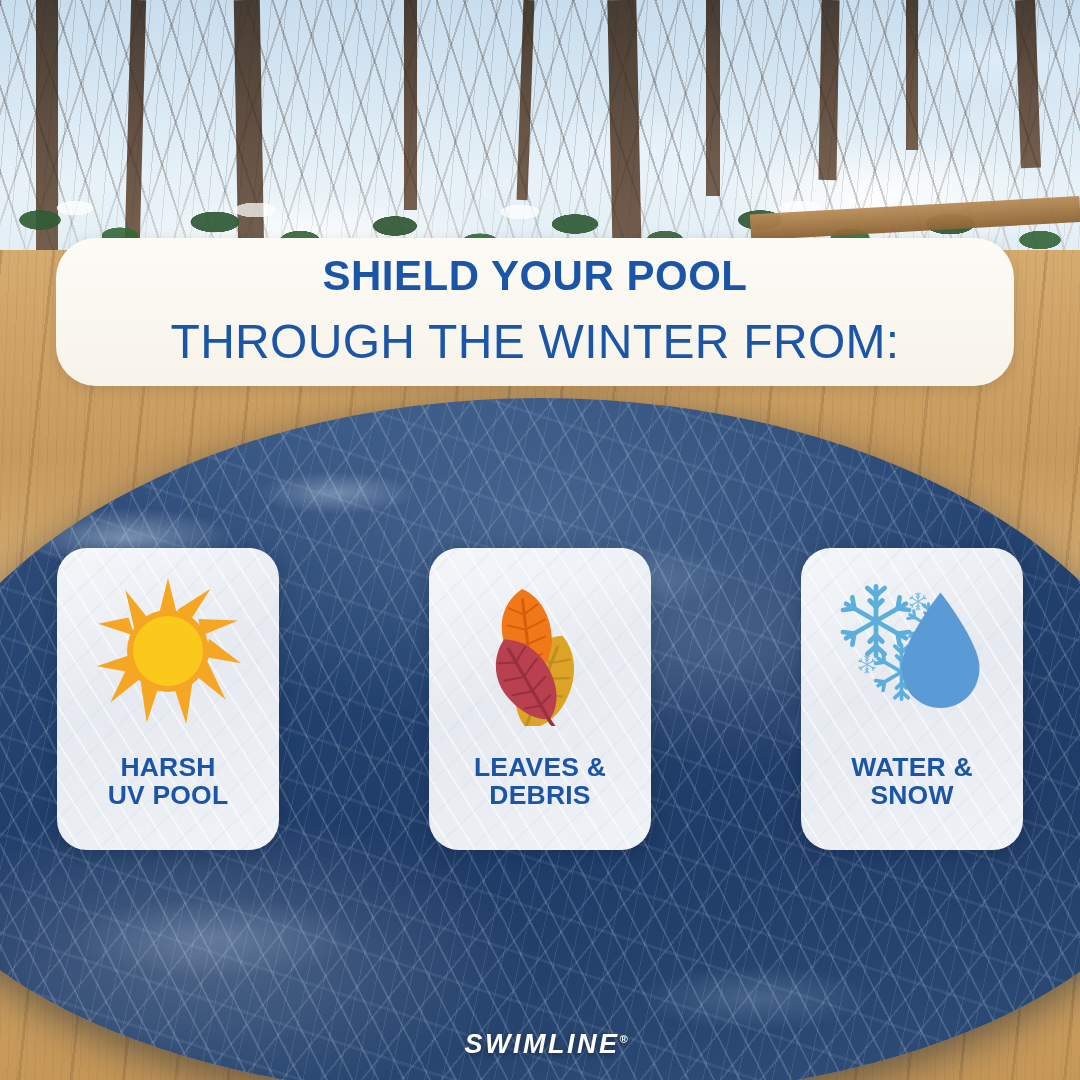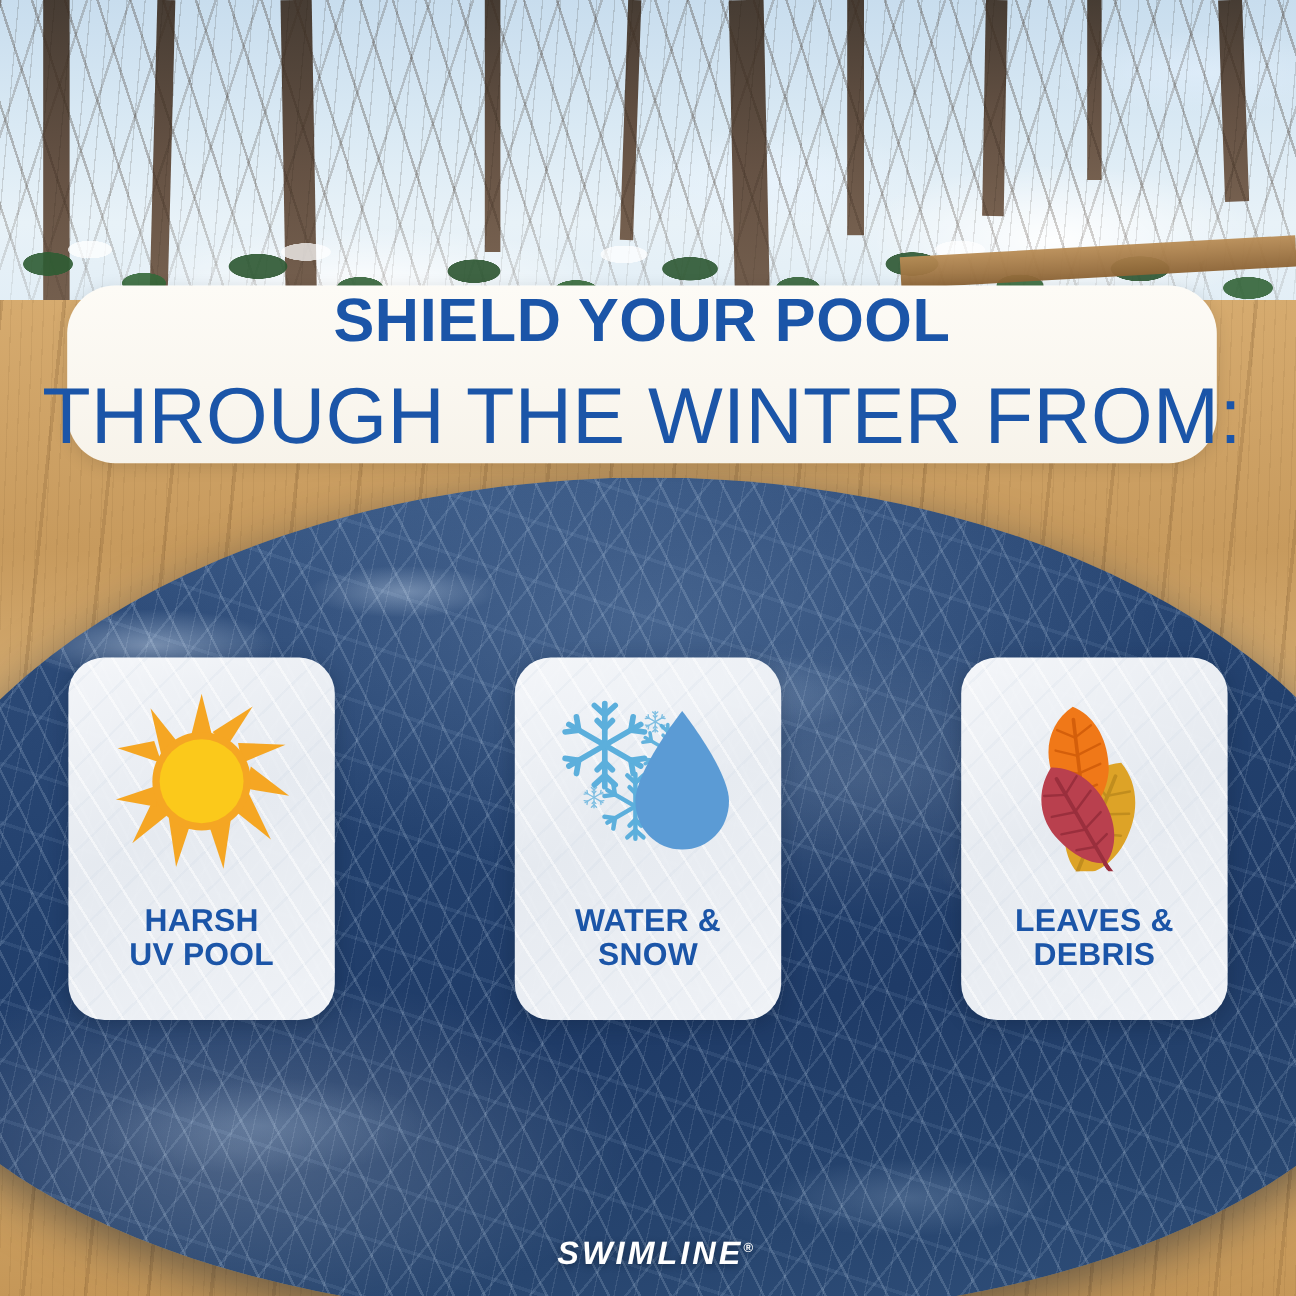--- a/index.html
+++ b/index.html
@@ -120,25 +120,25 @@
 
   
   .banner {
     position:absolute; left:56px; top:238px; width:958px; height:148px;
     background:linear-gradient(180deg,#fdfbf6 0%, #faf7f0 55%, #f7f3ea 100%);
     border-radius:40px;
     display:flex; flex-direction:column; align-items:center; justify-content:center;
     box-shadow:0 3px 14px rgba(0,0,0,.12);
   }
   .banner .line1 {
-    color:#1B55A8; font-weight:700; font-size:51px; letter-spacing:.5px;
+    color:#1B55A8; font-weight:700; font-size:42px; letter-spacing:.5px;
     line-height:1.0; white-space:nowrap;
   }
   .banner .line2 {
-    color:#1B55A8; font-weight:400; font-size:66px; letter-spacing:.3px;
+    color:#1B55A8; font-weight:400; font-size:48px; letter-spacing:.3px;
     line-height:1.12; margin-top:18px; white-space:nowrap;
   }
 
   
   .cards {
     position:absolute; left:57px; top:548px; width:966px; height:302px;
     display:flex; justify-content:space-between;
   }
   .card {
     width:222px; height:302px;
@@ -230,20 +230,78 @@
           <polygon points="4,32 28,40 24,28"></polygon>
           <polygon points="22,10 38,30 28,36"></polygon>
           <circle cx="50" cy="50" r="27"></circle>
         </g>
         <circle cx="50" cy="50" r="23" fill="#FBC91B"></circle>
       </svg>
     </div>
     <div class="card-label">
       <span>HARSH</span><br>
       <span>UV POOL</span>
+    </div>
+  </div>
+
+  <div class="card">
+    <div class="icon-wrap">
+      <svg width="150" height="150" viewBox="0 0 100 100" aria-hidden="true">
+
+        <g transform="translate(52,34) rotate(16)">
+          <path d="M14,2 C26,10 32,26 28,44 C25,58 16,66 9,68 C3,66 -5,56 -7,42 C-10,24 -2,8 14,2 Z" fill="#DDA327"></path>
+          <path d="M7,70 L13,10" stroke="#C18D1E" stroke-width="2.1" fill="none" stroke-linecap="round"></path>
+          <g stroke="#C18D1E" stroke-width="1.4" fill="none" stroke-linecap="round">
+            <path d="M11,22 L23,16"></path>
+              <path d="M11,22 L1,15"></path>
+            <path d="M10,33 L26,28"></path>
+              <path d="M10,33 L-2,27"></path>
+            <path d="M9,44 L25,41"></path>
+              <path d="M9,44 L-4,39"></path>
+            <path d="M8,55 L20,54"></path>
+              <path d="M8,55 L-2,51"></path>
+          </g>
+          <path d="M7,68 L5,86" stroke="#C18D1E" stroke-width="2.3" fill="none" stroke-linecap="round"></path>
+        </g>
+
+        <g transform="translate(26,10) rotate(-11)">
+          <path d="M12,1 C23,8 28,23 25,39 C22,51 14,58 8,60 C3,58 -4,49 -6,37 C-9,21 -2,7 12,1 Z" fill="#F07818"></path>
+          <path d="M7,62 L11,8" stroke="#D45F0B" stroke-width="2" fill="none" stroke-linecap="round"></path>
+          <g stroke="#D45F0B" stroke-width="1.3" fill="none" stroke-linecap="round">
+            <path d="M10,18 L20,13"></path>
+              <path d="M10,18 L1,12"></path>
+            <path d="M9,28 L23,24"></path>
+              <path d="M9,28 L-2,23"></path>
+            <path d="M8,38 L21,35"></path>
+              <path d="M8,38 L-3,34"></path>
+            <path d="M7,48 L17,46"></path>
+              <path d="M7,48 L-1,45"></path>
+          </g>
+        </g>
+
+        <g transform="translate(14,48) rotate(-34)">
+          <path d="M13,2 C24,9 30,24 26,41 C23,54 15,61 9,63 C3,61 -4,51 -6,38 C-9,22 -1,8 13,2 Z" fill="#B9404E"></path>
+          <path d="M8,66 L12,9" stroke="#9A2F3D" stroke-width="2.1" fill="none" stroke-linecap="round"></path>
+          <g stroke="#9A2F3D" stroke-width="1.35" fill="none" stroke-linecap="round">
+            <path d="M11,19 L22,14"></path>
+              <path d="M11,19 L1,13"></path>
+            <path d="M10,30 L24,25"></path>
+              <path d="M10,30 L-2,25"></path>
+            <path d="M9,41 L22,38"></path>
+              <path d="M9,41 L-3,36"></path>
+            <path d="M8,52 L18,50"></path>
+              <path d="M8,52 L-1,48"></path>
+          </g>
+          <path d="M8,63 L9,82" stroke="#9A2F3D" stroke-width="2.2" fill="none" stroke-linecap="round"></path>
+        </g>
+      </svg>
+    </div>
+    <div class="card-label">
+      <span>LEAVES &amp;</span><br>
+      <span>DEBRIS</span>
     </div>
   </div>
 
   <div class="card">
     <div class="icon-wrap">
       <svg width="156" height="152" viewBox="0 0 104 100" aria-hidden="true">
         <defs>
           <g id="flake" stroke="#5CAFDC" stroke-width="3" stroke-linecap="round" fill="none">
             <path d="M0,-22 L0,22"></path>
             <path d="M-19,-11 L19,11"></path>
@@ -278,74 +336,16 @@
 
         <path d="M71,11 C71,11 97,44 97,61 C97,76.5 85.4,88 71,88 C56.6,88 45,76.5 45,61 C45,44 71,11 71,11 Z" fill="#5B9BD5"></path>
       </svg>
     </div>
     <div class="card-label">
       <span>WATER &amp;</span><br>
       <span>SNOW</span>
     </div>
   </div>
 
-  <div class="card">
-    <div class="icon-wrap">
-      <svg width="150" height="150" viewBox="0 0 100 100" aria-hidden="true">
-
-        <g transform="translate(52,34) rotate(16)">
-          <path d="M14,2 C26,10 32,26 28,44 C25,58 16,66 9,68 C3,66 -5,56 -7,42 C-10,24 -2,8 14,2 Z" fill="#DDA327"></path>
-          <path d="M7,70 L13,10" stroke="#C18D1E" stroke-width="2.1" fill="none" stroke-linecap="round"></path>
-          <g stroke="#C18D1E" stroke-width="1.4" fill="none" stroke-linecap="round">
-            <path d="M11,22 L23,16"></path>
-              <path d="M11,22 L1,15"></path>
-            <path d="M10,33 L26,28"></path>
-              <path d="M10,33 L-2,27"></path>
-            <path d="M9,44 L25,41"></path>
-              <path d="M9,44 L-4,39"></path>
-            <path d="M8,55 L20,54"></path>
-              <path d="M8,55 L-2,51"></path>
-          </g>
-          <path d="M7,68 L5,86" stroke="#C18D1E" stroke-width="2.3" fill="none" stroke-linecap="round"></path>
-        </g>
-
-        <g transform="translate(26,10) rotate(-11)">
-          <path d="M12,1 C23,8 28,23 25,39 C22,51 14,58 8,60 C3,58 -4,49 -6,37 C-9,21 -2,7 12,1 Z" fill="#F07818"></path>
-          <path d="M7,62 L11,8" stroke="#D45F0B" stroke-width="2" fill="none" stroke-linecap="round"></path>
-          <g stroke="#D45F0B" stroke-width="1.3" fill="none" stroke-linecap="round">
-            <path d="M10,18 L20,13"></path>
-              <path d="M10,18 L1,12"></path>
-            <path d="M9,28 L23,24"></path>
-              <path d="M9,28 L-2,23"></path>
-            <path d="M8,38 L21,35"></path>
-              <path d="M8,38 L-3,34"></path>
-            <path d="M7,48 L17,46"></path>
-              <path d="M7,48 L-1,45"></path>
-          </g>
-        </g>
-
-        <g transform="translate(14,48) rotate(-34)">
-          <path d="M13,2 C24,9 30,24 26,41 C23,54 15,61 9,63 C3,61 -4,51 -6,38 C-9,22 -1,8 13,2 Z" fill="#B9404E"></path>
-          <path d="M8,66 L12,9" stroke="#9A2F3D" stroke-width="2.1" fill="none" stroke-linecap="round"></path>
-          <g stroke="#9A2F3D" stroke-width="1.35" fill="none" stroke-linecap="round">
-            <path d="M11,19 L22,14"></path>
-              <path d="M11,19 L1,13"></path>
-            <path d="M10,30 L24,25"></path>
-              <path d="M10,30 L-2,25"></path>
-            <path d="M9,41 L22,38"></path>
-              <path d="M9,41 L-3,36"></path>
-            <path d="M8,52 L18,50"></path>
-              <path d="M8,52 L-1,48"></path>
-          </g>
-          <path d="M8,63 L9,82" stroke="#9A2F3D" stroke-width="2.2" fill="none" stroke-linecap="round"></path>
-        </g>
-      </svg>
-    </div>
-    <div class="card-label">
-      <span>LEAVES &amp;</span><br>
-      <span>DEBRIS</span>
-    </div>
-  </div>
-
 
 </div>
 
 <div class="logo"><span>SWIMLINE</span><span class="reg">®</span></div>
 
 </body></html>

